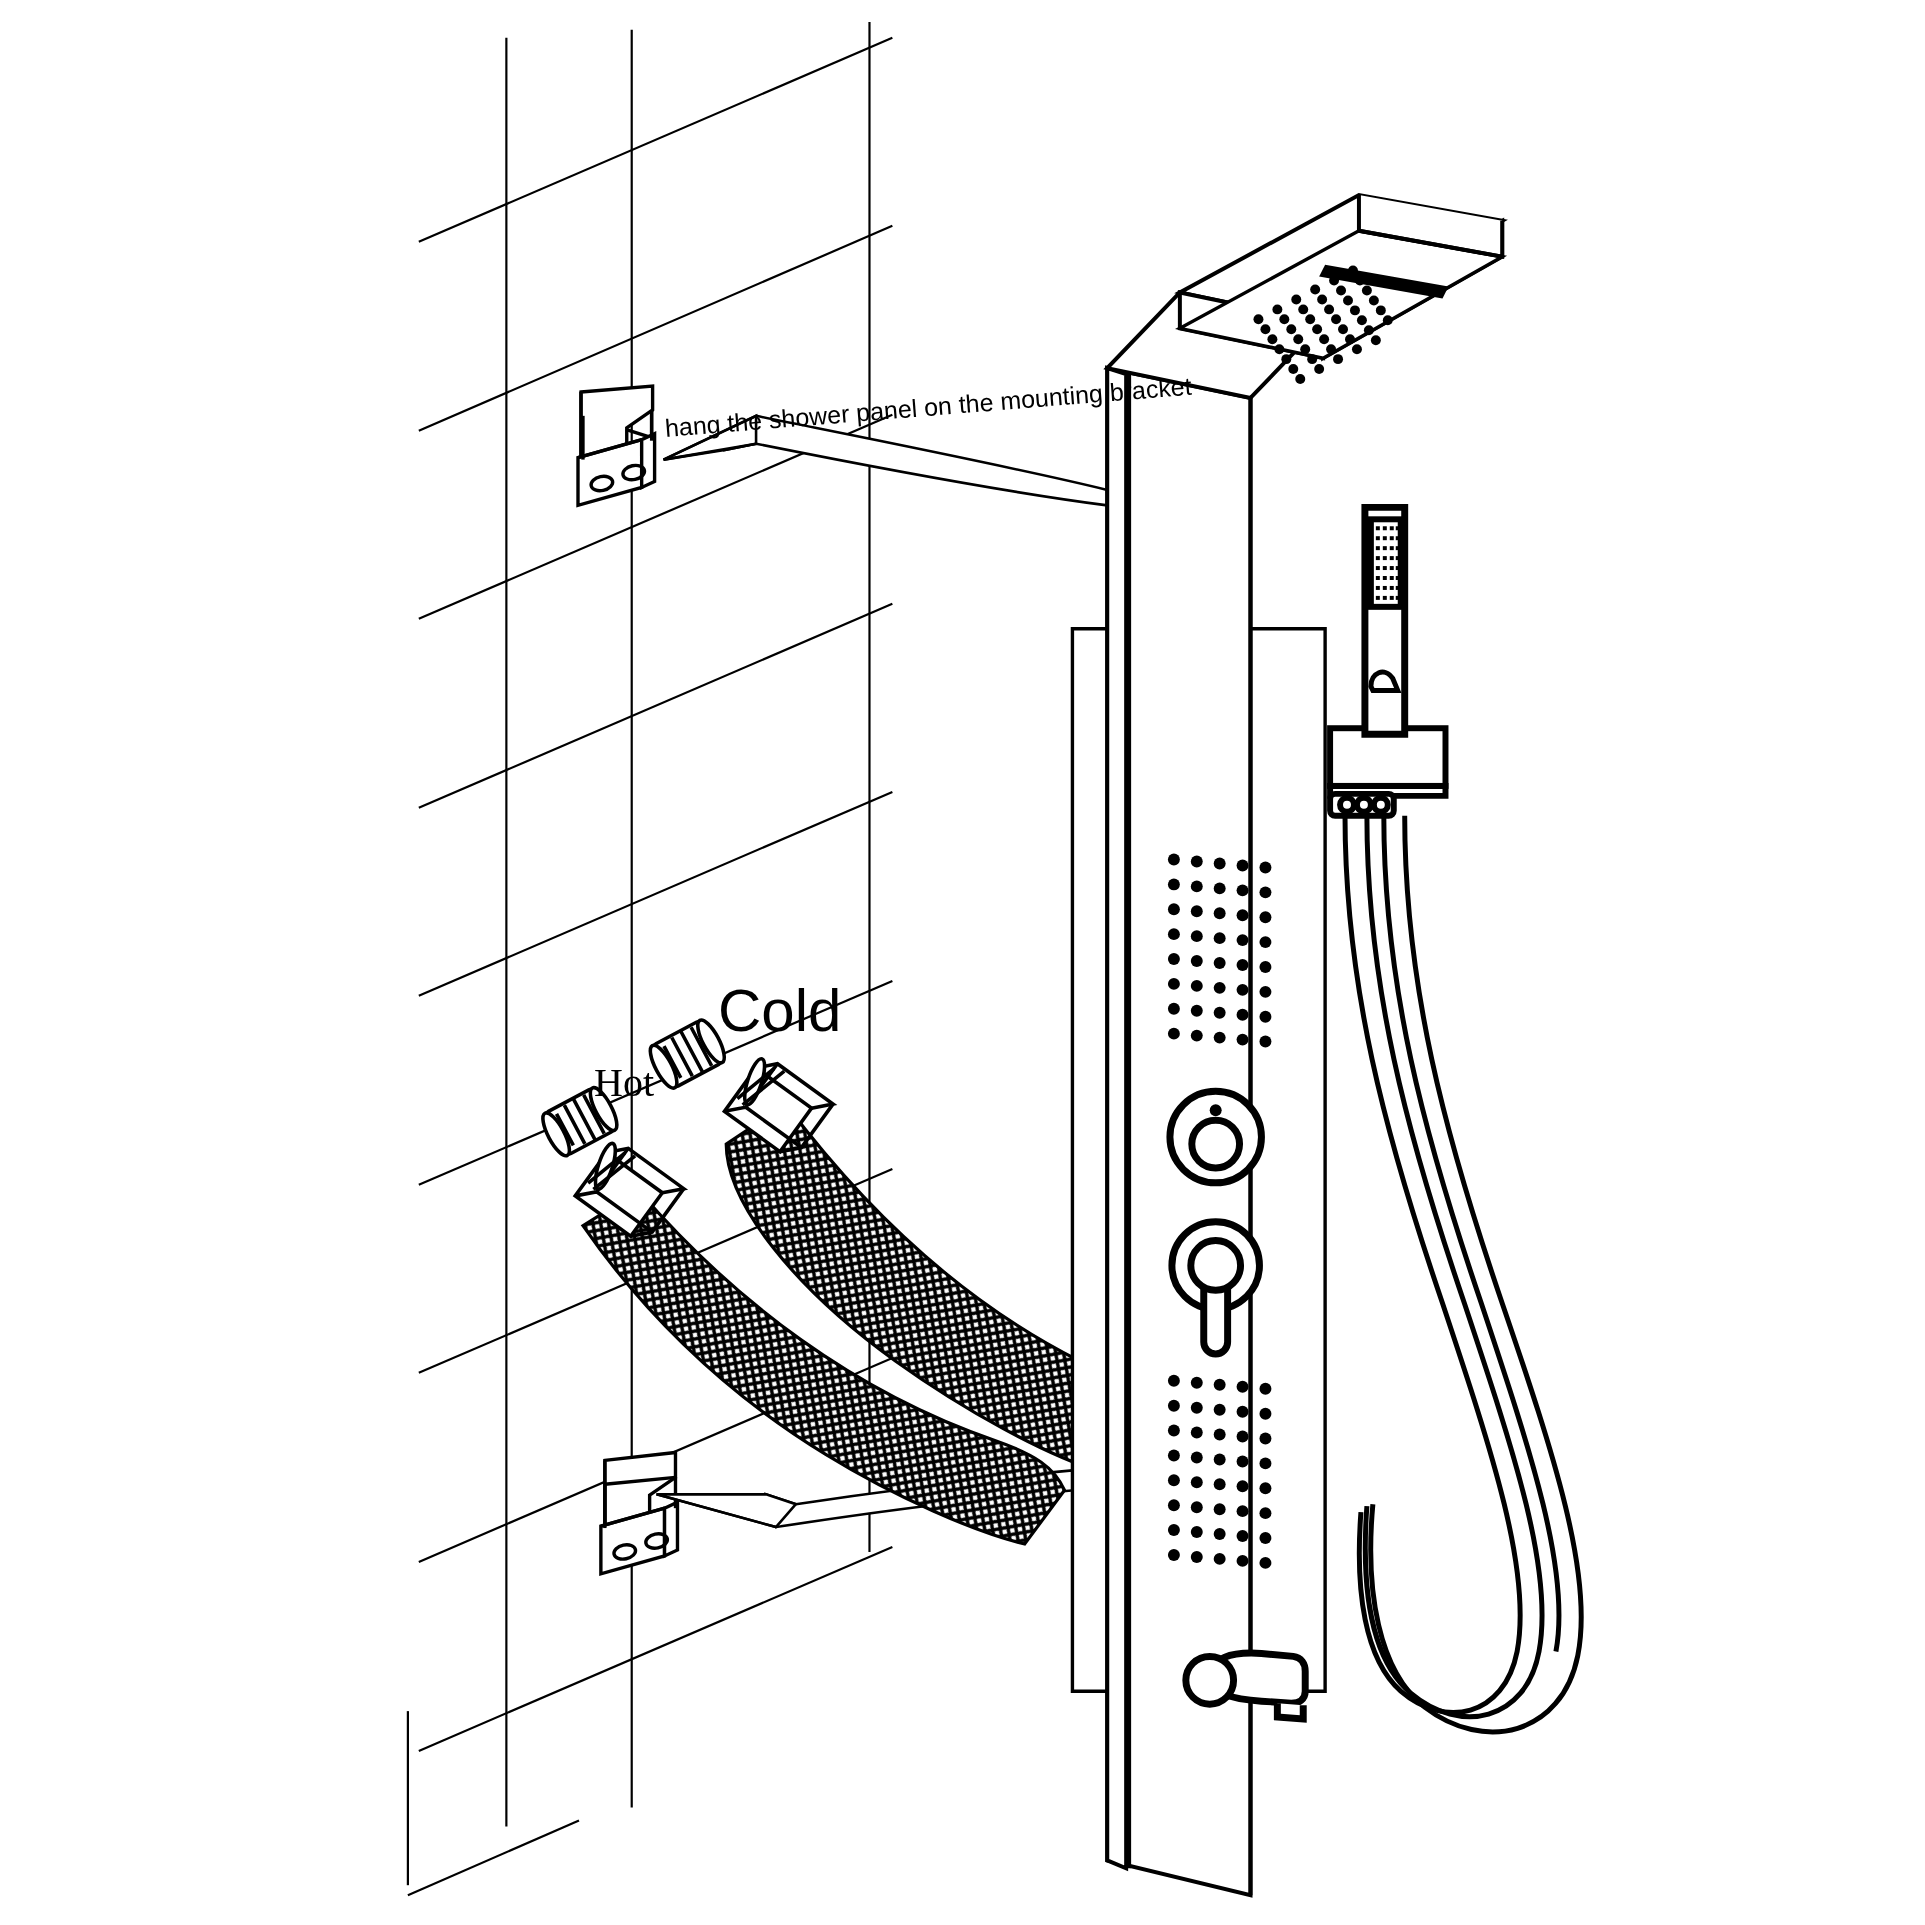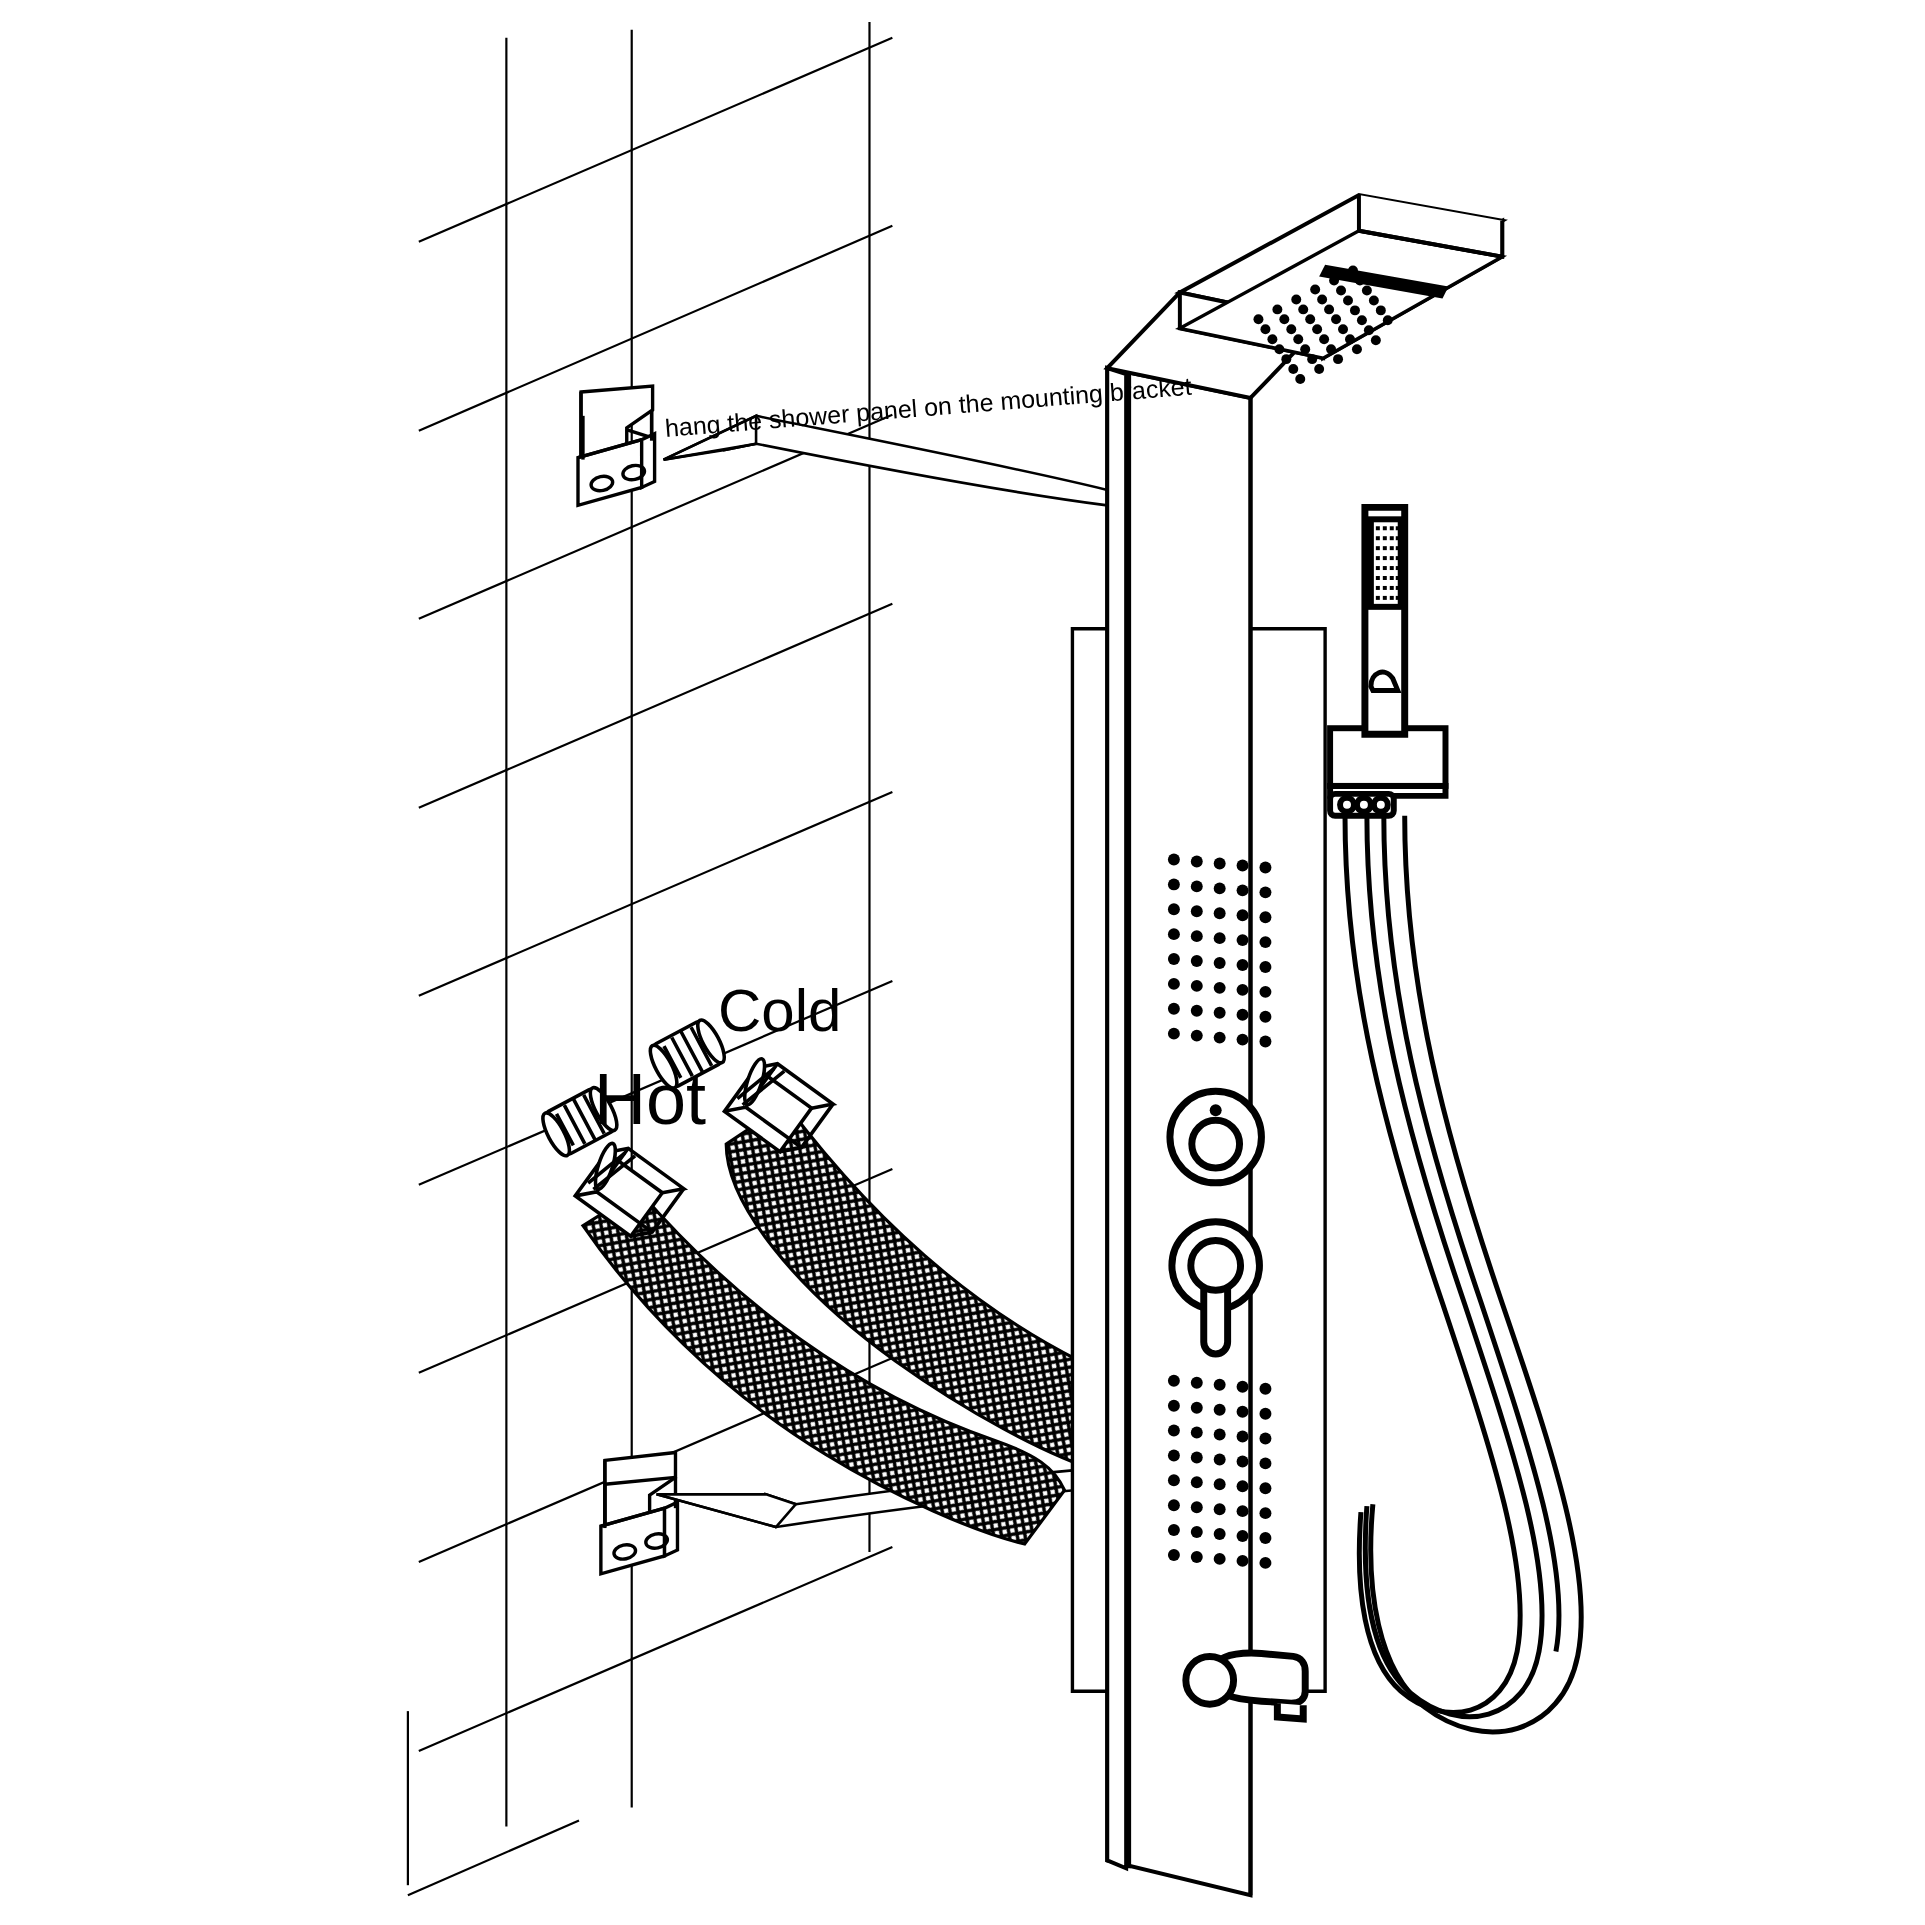--- a/index.html
+++ b/index.html
@@ -34,23 +34,24 @@
     line-height: 1;
   }
   #caption-text {
     font-size: 25px;
     left: 665px;
     top: 416px;
     transform: rotate(-4.6deg);
     transform-origin: left center;
   }
   #label-hot {
-    font-size: 72px;
+    font-size: 40px;
     left: 594px;
     top: 1063px;
+    font-family: Liberation Serif, serif;
   }
   #label-cold {
     font-size: 60px;
     left: 718px;
     top: 981px;
   }
 </style>
 </head>
 <body>
 

